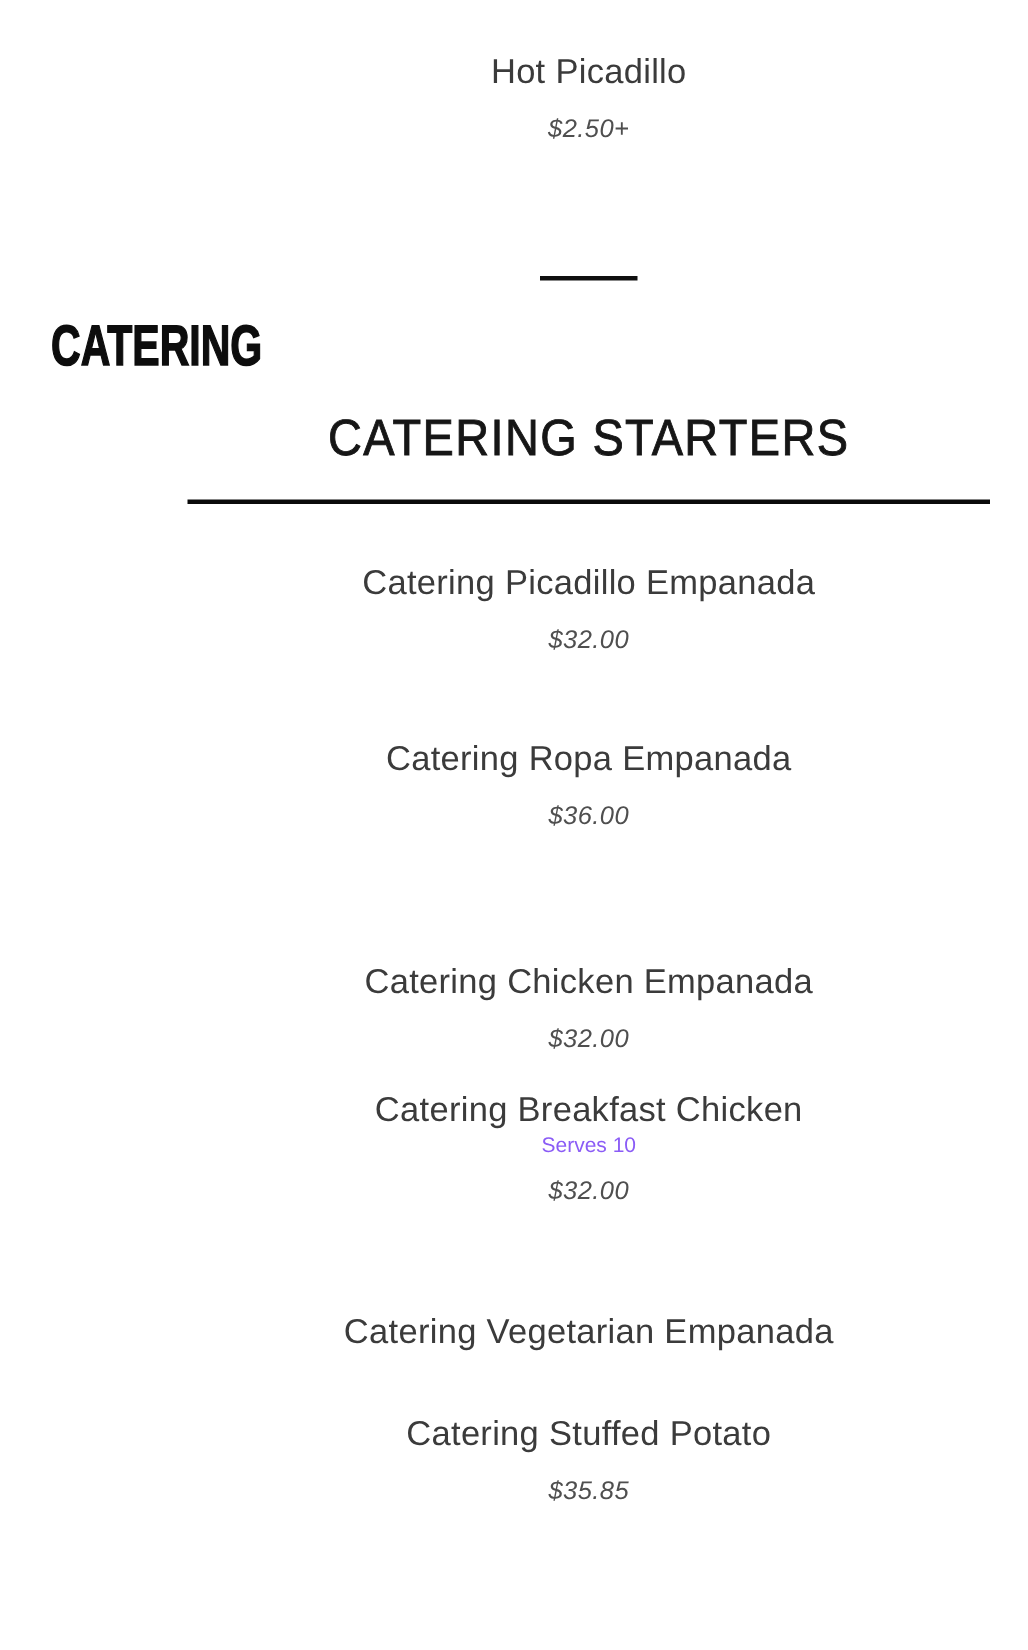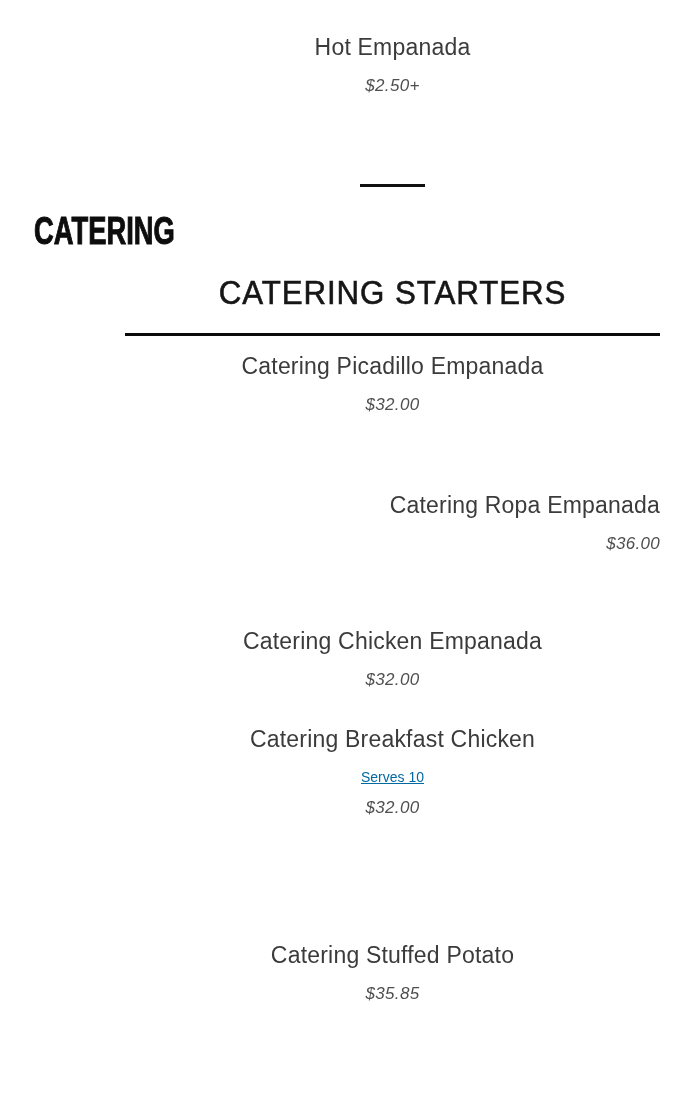--- a/index.html
+++ b/index.html
@@ -32,25 +32,23 @@
   }
   .item-price {
     margin-top: 16px;
     font-size: 17px;
     line-height: 16px;
     font-style: italic;
     color: #4f4f4f;
     letter-spacing: 0.3px;
   }
   .item-desc {
-    margin-top: 14px;
     font-size: 14px;
     line-height: 18px;
-    color: #0369a1;
-    text-decoration: underline;
+    color: #8b5cf6;
   }
   .item-desc + .item-price { margin-top: 14px; }
 
   .trailing-item { top: 32px; }
 
   .section-end-divider {
     position: absolute;
     top: 184px;
     left: 360px;
     width: 65px;
@@ -89,34 +87,34 @@
   .section-rule {
     position: absolute;
     top: 333px;
     left: 125px;
     width: 535px;
     height: 3px;
     background: #0a0a0a;
   }
 
   .menu-item { position: absolute; }
-  .pos-0 { top: 351px; }
-  .pos-1 { top: 490px; text-align: right; }
-  .pos-2 { top: 626px; }
+  .pos-0 { top: 373px; }
+  .pos-1 { top: 490px; }
+  .pos-2 { top: 639px; }
   .pos-3 { top: 724px; }
   .pos-4 { top: 872px; }
   .pos-5 { top: 940px; }
 </style>
 </head>
 <body>
 
 <div class="page">
 
   <div class="col trailing-item menu-item">
-    <div class="item-name">Hot Empanada</div>
+    <div class="item-name">Hot Picadillo</div>
     <div class="item-price">$2.50+</div>
   </div>
 
   <div class="section-end-divider"></div>
 
   <div class="menu-title">CATERING</div>
 
   <div class="col section-title">CATERING STARTERS</div>
 
   <div class="section-rule"></div>
@@ -136,20 +134,21 @@
     <div class="item-price">$32.00</div>
   </div>
 
   <div class="col menu-item pos-3">
     <div class="item-name">Catering Breakfast Chicken</div>
     <div class="item-desc">Serves 10</div>
     <div class="item-price">$32.00</div>
   </div>
 
   <div class="col menu-item pos-4">
+    <div class="item-name">Catering Vegetarian Empanada</div>
   </div>
 
   <div class="col menu-item pos-5">
     <div class="item-name">Catering Stuffed Potato</div>
     <div class="item-price">$35.85</div>
   </div>
 
 </div>
 
 </body></html>

